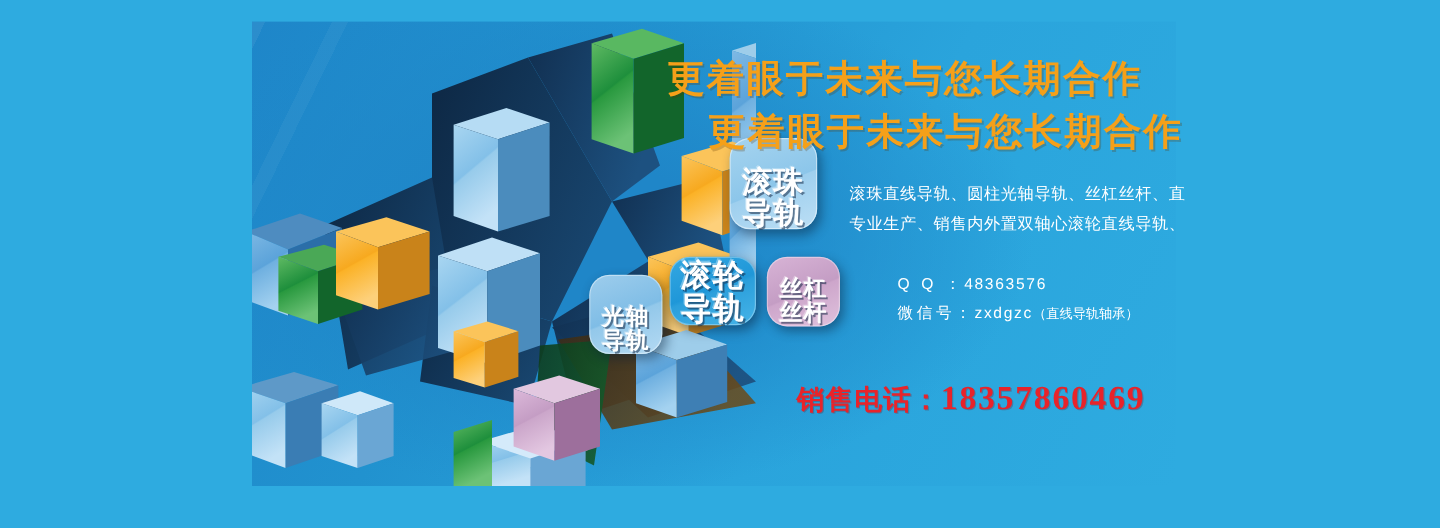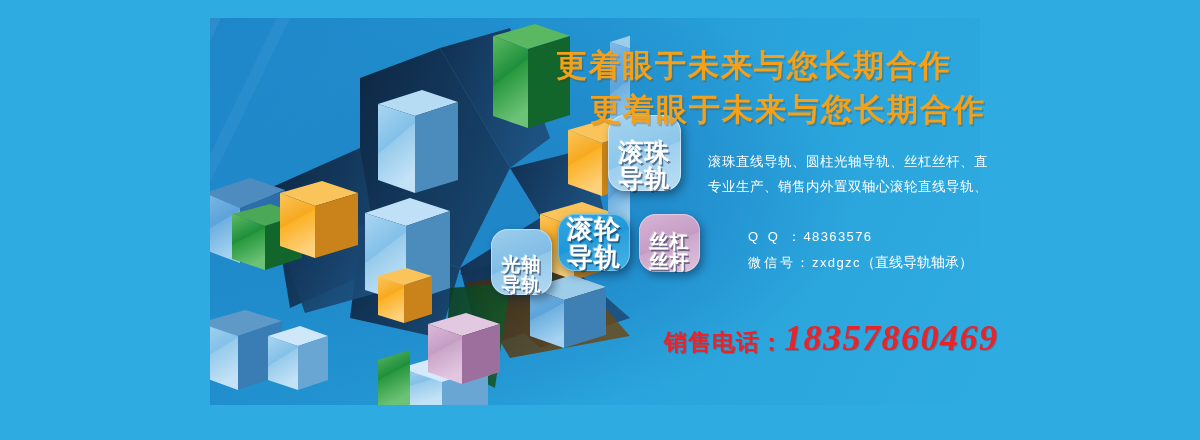--- a/index.html
+++ b/index.html
@@ -87,29 +87,29 @@
 
   .contact {
     position:absolute; left:748px; top:225px; width:240px;
     color:#ffffff; font-size:13px; line-height:1.88;
     letter-spacing:.3px; white-space:nowrap;
   }
   .contact .row { display:block; }
   .contact .key { display:inline-block; letter-spacing:3px; }
   .contact .key.wide { letter-spacing:3px; }
   .contact .val { letter-spacing:1.4px; }
-  .contact .note { font-size:14px; letter-spacing:0; }
+  .contact .note { font-size:11px; letter-spacing:0; }
 
   .phone {
     position:absolute; left:664px; top:317px;
     color:#e8232a; font-weight:bold; white-space:nowrap;
     text-shadow:1px 1px 0 rgba(120,0,0,.25);
   }
   .phone .lbl { font-size:23px; letter-spacing:1px; }
-  .phone .num { font-family:"Liberation Serif", serif; font-size:36px; letter-spacing:1.5px;font-style:italic; }
+  .phone .num { font-family:"Liberation Serif", serif; font-size:28px; letter-spacing:1.5px; }
 </style>
 </head>
 <body>
 
 <div id="banner">
 
   <div class="panel">
     <div class="streaks"></div>
 
     <div class="cluster">

